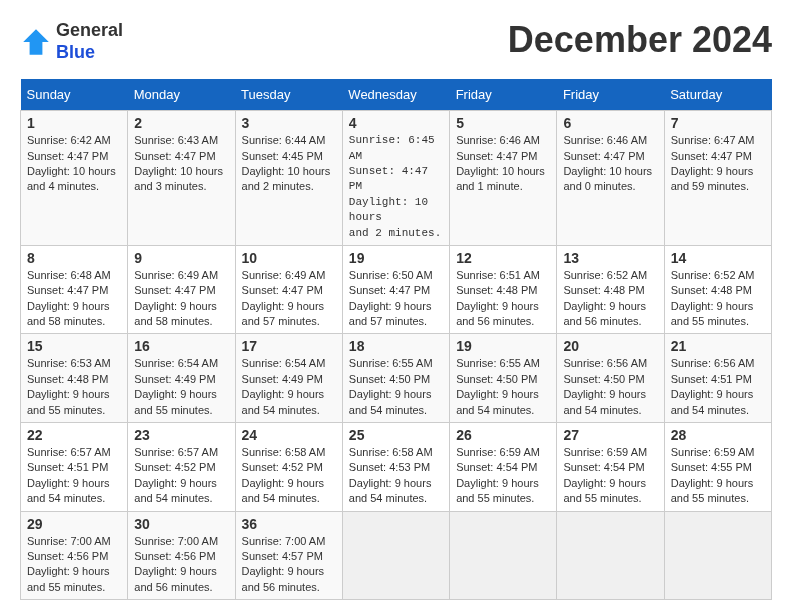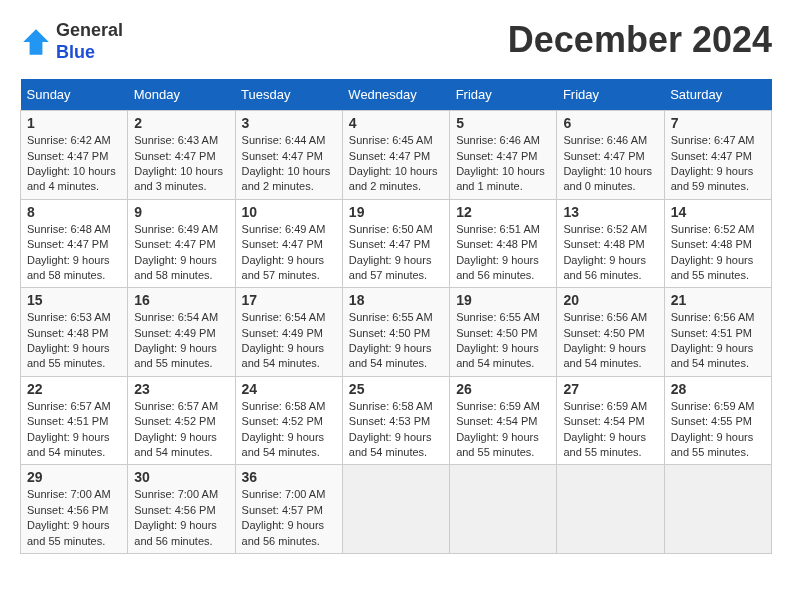--- a/index.html
+++ b/index.html
@@ -130,27 +130,27 @@
         <td>
           <span class="day-num">2</span>
           <div class="day-info" style="white-space: pre-line;">Sunrise: 6:43 AM
 Sunset: 4:47 PM
 Daylight: 10 hours
 and 3 minutes.</div>
         </td>
         <td>
           <span class="day-num">3</span>
           <div class="day-info" style="white-space: pre-line;">Sunrise: 6:44 AM
-Sunset: 4:47 PM
+Sunset: 4:45 PM
 Daylight: 10 hours
 and 2 minutes.</div>
         </td>
         <td>
           <span class="day-num">4</span>
-          <div class="day-info" style="white-space: pre-line;">Sunrise: 6:45 AM
+          <div class="day-info" style="white-space: pre-line; font-family: Liberation Mono, monospace;">Sunrise: 6:45 AM
 Sunset: 4:47 PM
 Daylight: 10 hours
 and 2 minutes.</div>
         </td>
         <td>
           <span class="day-num">5</span>
           <div class="day-info" style="white-space: pre-line;">Sunrise: 6:46 AM
 Sunset: 4:47 PM
 Daylight: 10 hours
 and 1 minute.</div>

